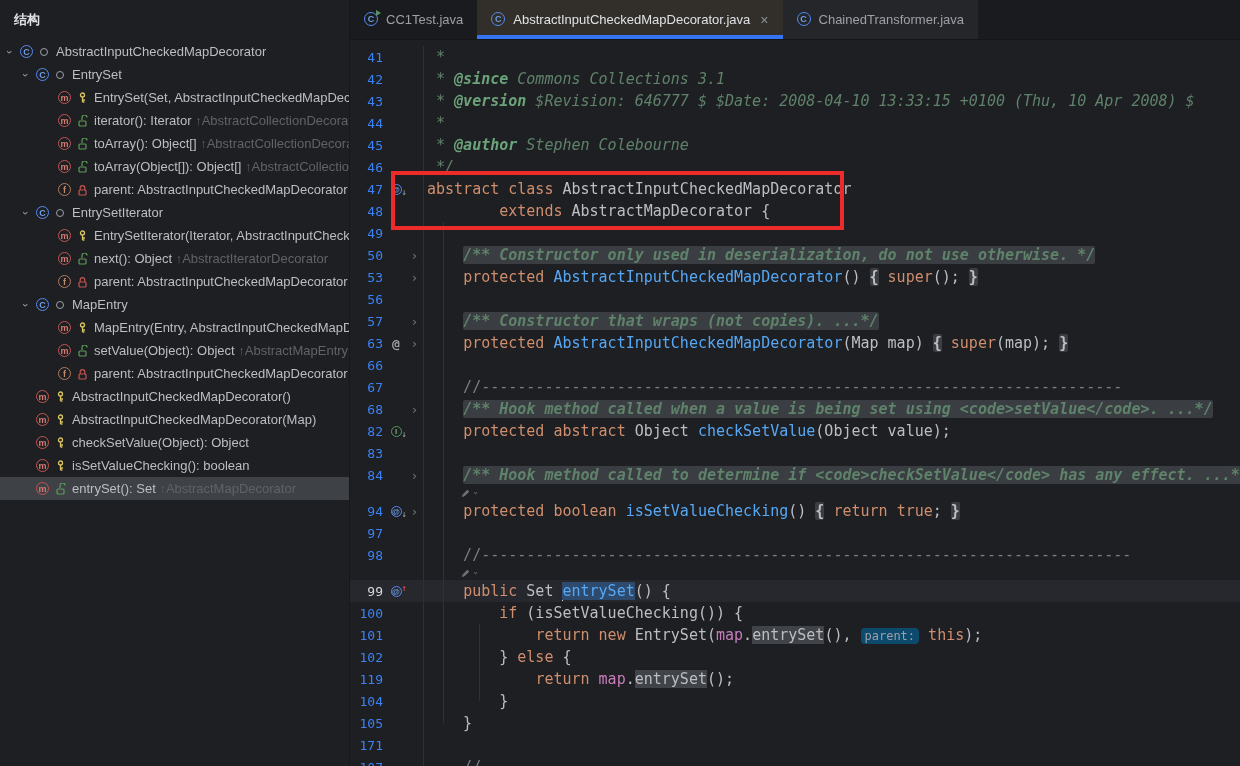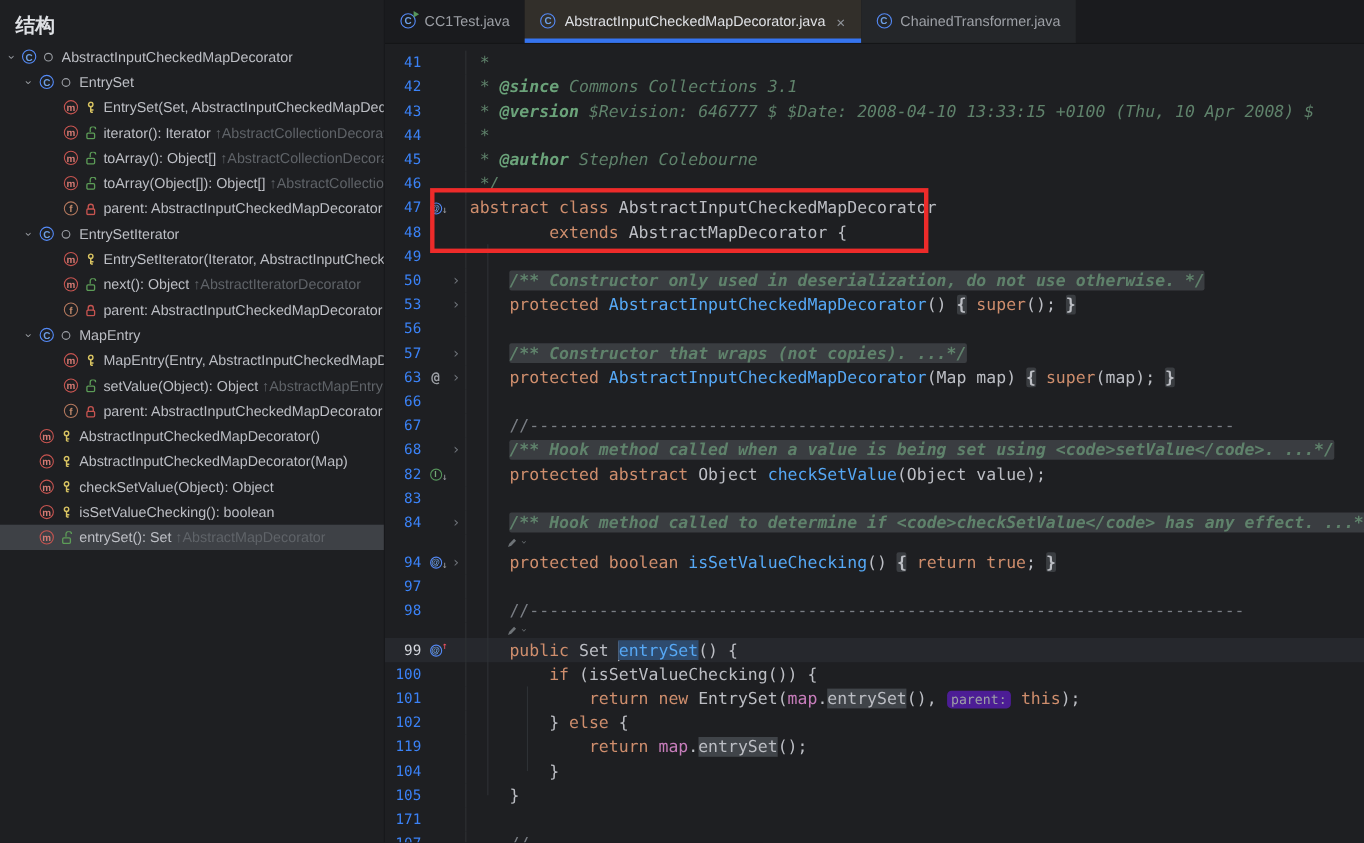--- a/index.html
+++ b/index.html
@@ -3,21 +3,21 @@
 <meta charset="utf-8">
 <style>
   * { margin:0; padding:0; box-sizing:border-box; }
   html,body { width:1240px; height:766px; overflow:hidden; background:#1E1F22;
               font-family:"Liberation Sans", sans-serif; }
   .app { display:flex; width:1240px; height:766px; }
 
   
   .panel { width:350px; height:766px; background:#1E1F22; border-right:1px solid #17181B;
            overflow:hidden; flex:none; position:relative; }
-  .panel-title { color:#DFE1E5; font-weight:bold; font-size:18px; padding:11px 0 0 14px; height:38px; }
+  .panel-title { color:#DFE1E5; font-weight:bold; font-size:13px; padding:11px 0 0 14px; height:38px; }
   .tree { position:absolute; top:40px; left:0; right:0; }
   .trow { height:23px; display:flex; align-items:center; white-space:nowrap; overflow:hidden;
           color:#BCBEC4; font-size:13px; }
   .trow.sel { background:#3E4146; }
   .chev { width:12px; text-align:center; color:#9DA0A6; font-size:11px; display:inline-block;
           transform:rotate(90deg); flex:none; margin-right:4px; }
   .chev-sp { width:16px; flex:none; }
   .ind { flex:none; }
   .inh { color:#5F6368; }
   .lbl { overflow:hidden; white-space:nowrap; }
@@ -66,21 +66,21 @@
   .s-d  { color:#BCBEC4; }
   .s-k  { color:#CF8E6D; }
   .s-c  { color:#7A7E85; }
   .s-dc { color:#5F826B; font-style:italic; }
   .s-dt { color:#6BA37A; font-style:italic; font-weight:bold; }
   .s-m  { color:#56A8F5; }
   .s-f  { color:#C77DBB; }
   .s-fold { background:#3A3D41; border-radius:2px;font-weight:bold; }
   .s-hl { background:#404449; }
   .s-sel { background:#2E4B6E; }
-  .s-hint { background:#4c1d95; color:#9DA0A6; border-radius:4px; font-size:12px; padding:1px 4px; }
+  .s-hint { background:#0c4a6e; color:#9DA0A6; border-radius:4px; font-size:12px; padding:1px 4px; }
   .caret { display:inline-block; width:0; border-left:1.6px solid #CED0D6; height:18px;
            vertical-align:middle; margin-right:-1px; }
 
   
   .gcirc { width:11px; height:11px; border-radius:50%; display:inline-flex; align-items:center;
            justify-content:center; font-size:8px; font-weight:bold;
            font-family:"Liberation Sans",sans-serif; }
   .g-blue  { border:1.4px solid #548AF7; color:#6E9FE3; }
   .g-green { border:1.4px solid #57965C; color:#73A876; }
   .garr { position:absolute; right:-1px; bottom:-2px; font-size:9px; color:#9DA0A6; line-height:1; }

